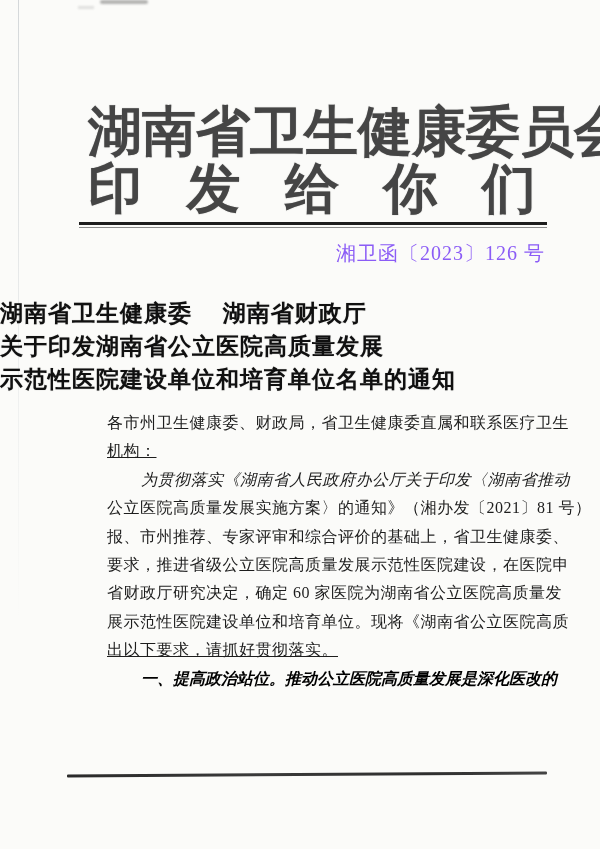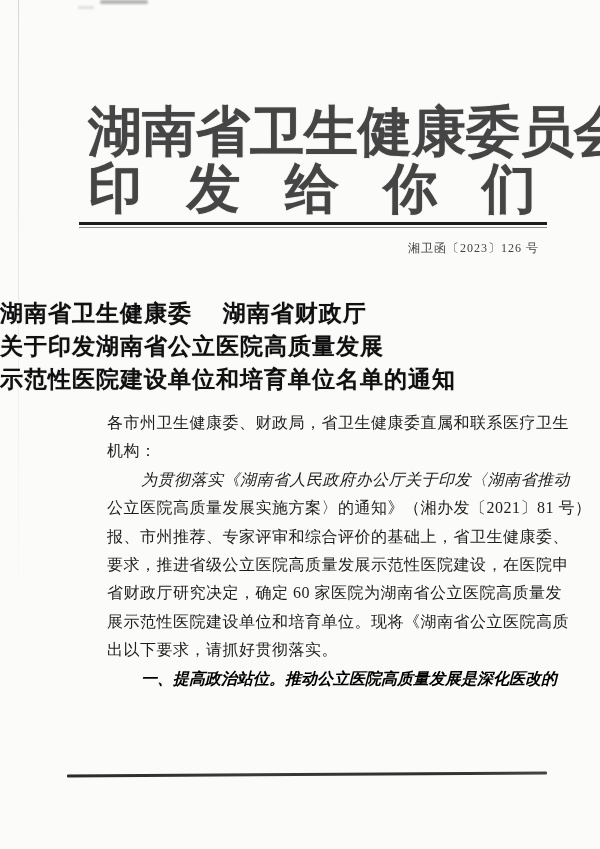--- a/index.html
+++ b/index.html
@@ -72,24 +72,24 @@
     width: 468px;
     height: 0;
     border-top: 3px solid #1d1d1d;
     border-bottom: 1px solid #8a8a8a;
     padding-top: 2px;
     box-sizing: content-box;
   }
 
   .doc-number {
     position: absolute;
-    right: 61px;
+    right: 55px;
     top: 240px;
-    font-size: 12px;
-    color: #404040;
+    font-size: 20px;
+    color: #8b5cf6;
     letter-spacing: 1px;
     white-space: nowrap;
   }
 
   
   .title-block {
     position: absolute;
     left: 0;
     top: 297px;
     width: 600px;
@@ -116,20 +116,21 @@
   .body-line {
     text-align: justify;
     text-align-last: justify;
     text-justify: inter-ideograph;
     white-space: nowrap;
     margin-left: 23px;
   }
   .body-line.short {
     text-align: left;
     text-align-last: left;
+    text-decoration: underline;
   }
   .body-line.indent {
     padding-left: 34px;
     font-style: italic;
   }
   .body-line.bold-head {
     font-family: "Liberation Sans", "DejaVu Sans", sans-serif;
     font-weight: bold;
     color: #000000;
     letter-spacing: 0;

